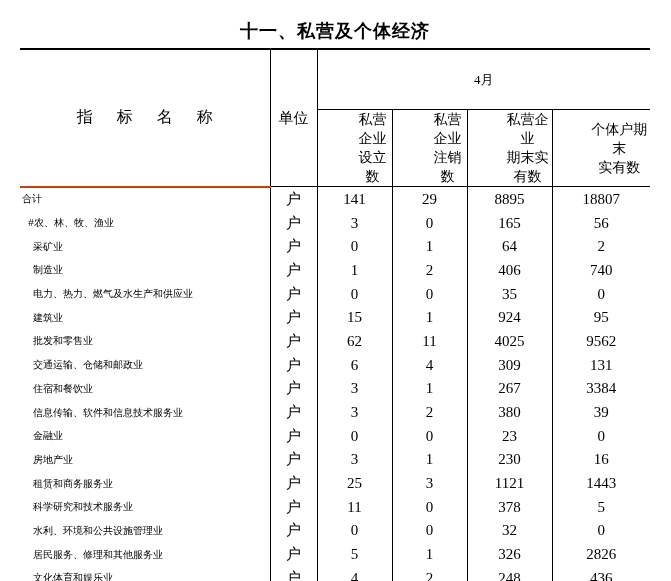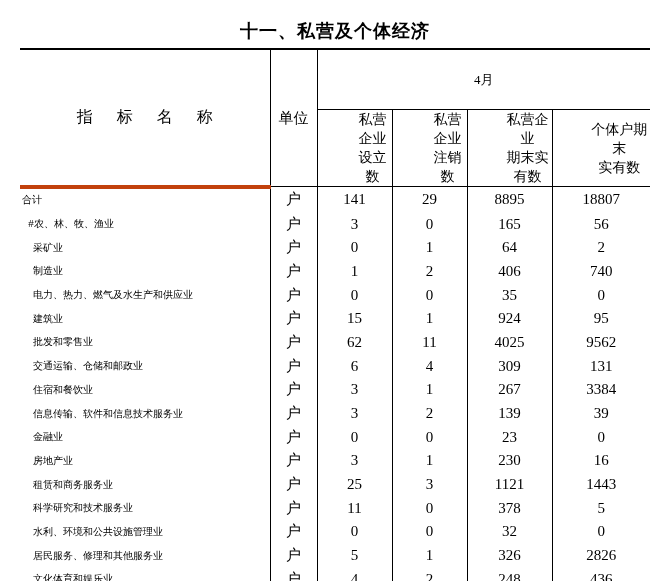--- a/index.html
+++ b/index.html
@@ -34,21 +34,21 @@
     border-bottom: 2px solid #000;
   }
   table.stats th, table.stats td {
     padding: 0;
     font-weight: normal;
     vertical-align: middle;
   }
   
   th.indicator {
     border-right: 1px solid #000;
-    border-bottom: 4px solid #c2410c;
+    border-bottom: 2px solid #c2410c;
     font-size: 16px;
     letter-spacing: 24px;
     text-indent: 24px;
     white-space: nowrap;
   }
   th.unit {
     border-right: 1px solid #000;
     border-bottom: 1px solid #000;
     font-size: 15px;
     text-align: center;
@@ -222,21 +222,21 @@
       <td>3384</td>
     </tr>
 
     <tr>
       <td class="label">
         <div class="label-text indent-2">信息传输、软件和信息技术服务业</div>
       </td>
       <td>户</td>
       <td>3</td>
       <td>2</td>
-      <td>139</td>
+      <td>380</td>
       <td>39</td>
     </tr>
 
     <tr>
       <td class="label">
         <div class="label-text indent-2">金融业</div>
       </td>
       <td>户</td>
       <td>0</td>
       <td>0</td>

